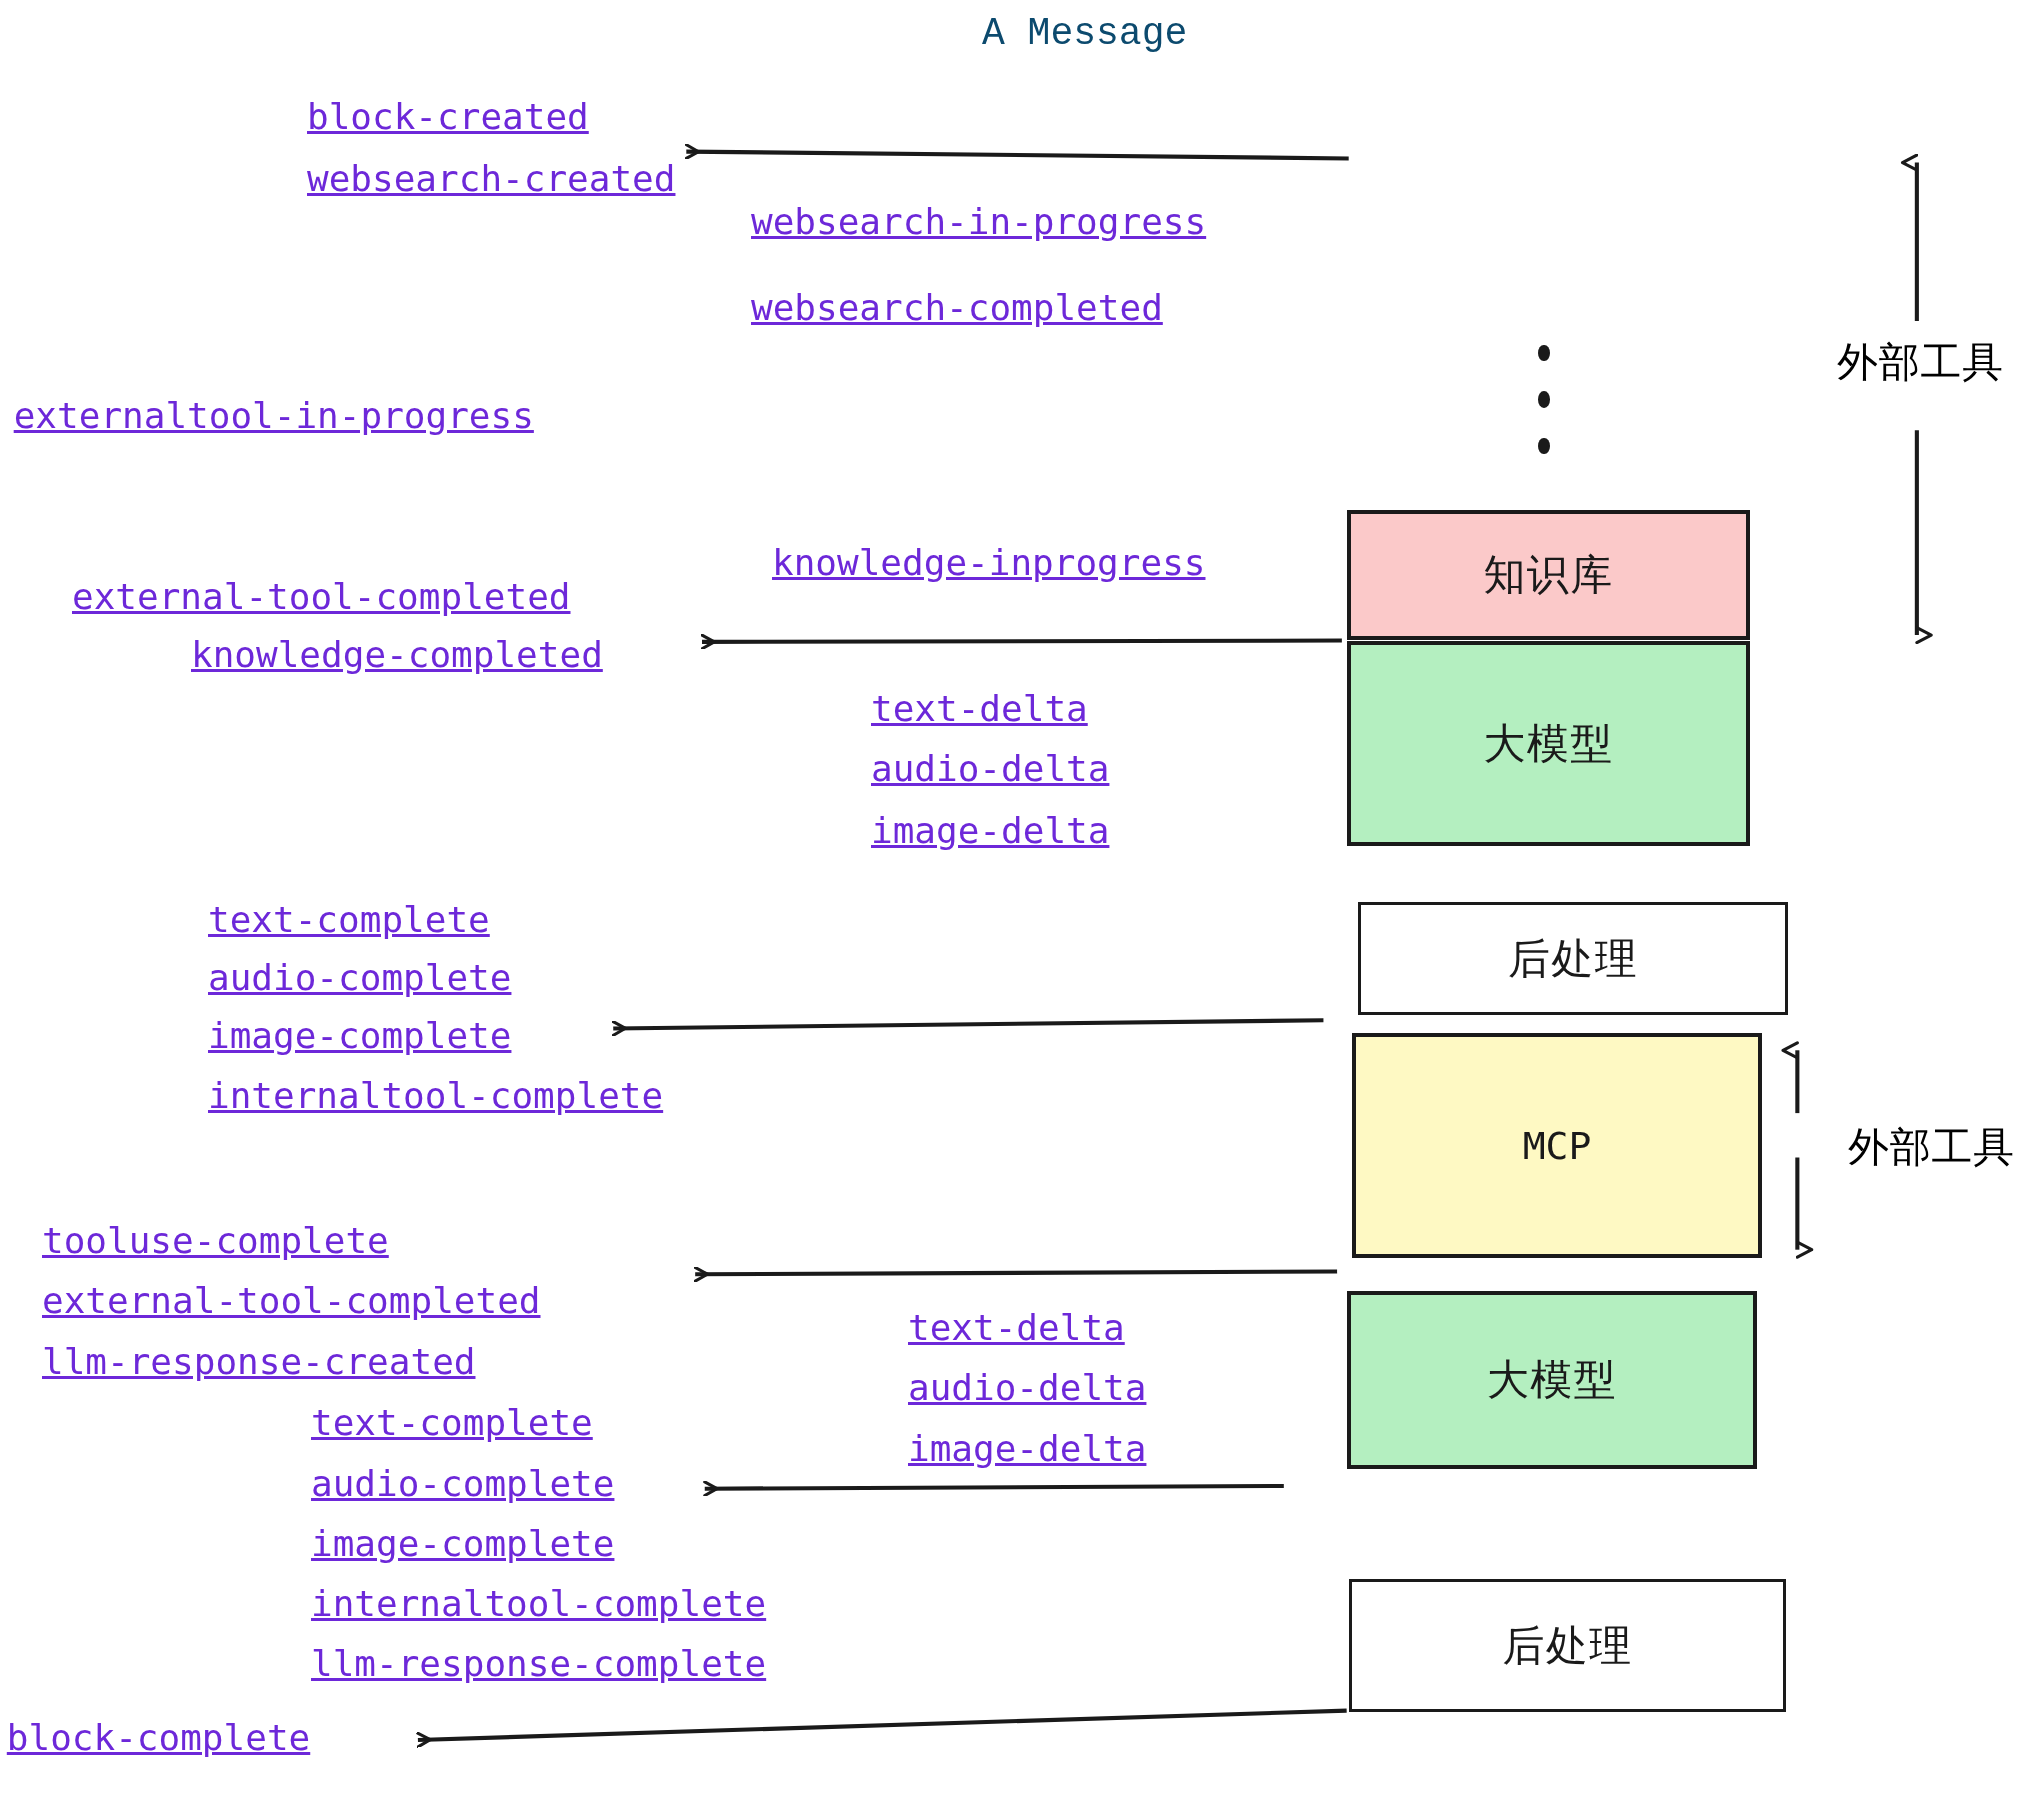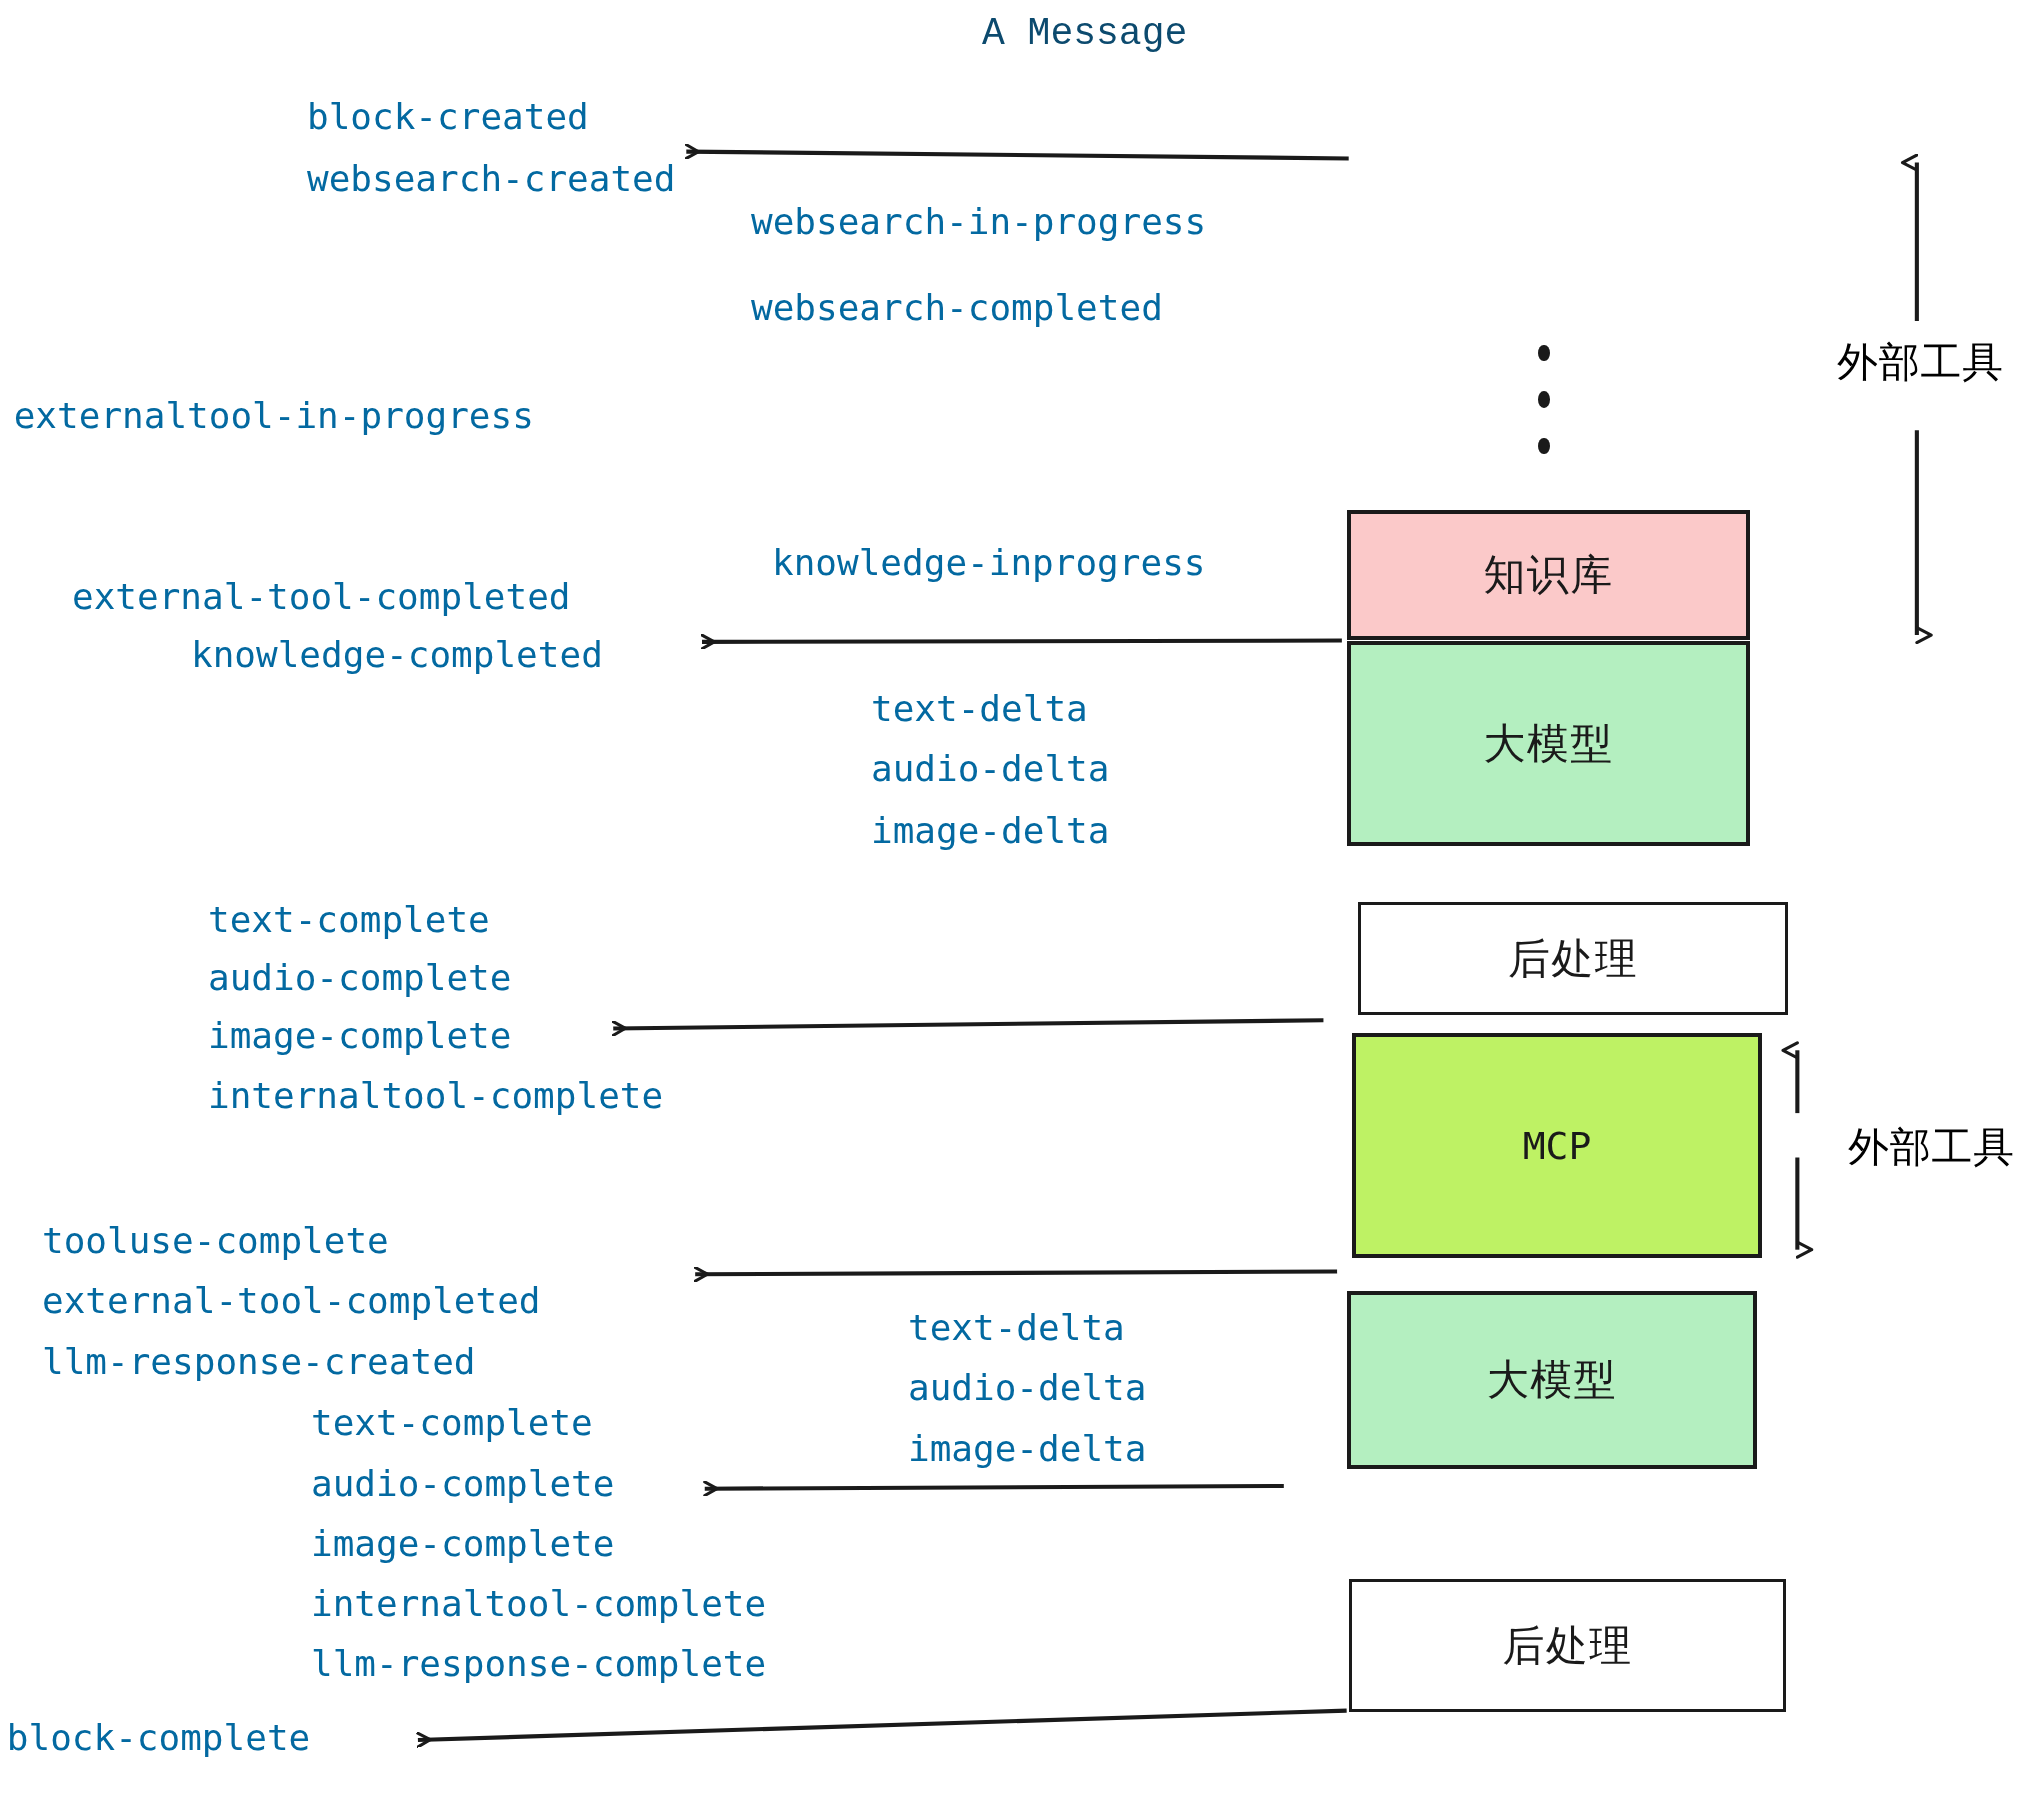--- a/index.html
+++ b/index.html
@@ -12,24 +12,25 @@
     width: 2035px;
     height: 1796px;
     background: #ffffff;
     font-family: "DejaVu Sans Mono", monospace;
     overflow: hidden;
   }
   .mono-label {
     position: absolute;
     font-family: "DejaVu Sans Mono", monospace;
     font-size: 36px;
-    color: #0369a1;
+    color: #6d28d9;
     white-space: nowrap;
     letter-spacing: 0px;
     line-height: 1;
+    text-decoration: underline;
   }
   .title {
     position: absolute;
     font-family: Liberation Mono, monospace;
     font-size: 38px;
     color: #0c4a6e;
     white-space: nowrap;
   }
   .box {
     position: absolute;
@@ -97,21 +98,21 @@
   </div>
 
   <div class="box" style="left:1347px; top:641px; width:403px; height:205px; background:#B4EFC0;">
     <span>大模型</span>
   </div>
 
   <div class="box" style="left:1358px; top:902px; width:430px; height:113px; background:#FFFFFF; border-width:3.4px;">
     <span>后处理</span>
   </div>
 
-  <div class="box mcp-box" style="left:1352px; top:1033px; width:410px; height:225px; background:#bef264;">
+  <div class="box mcp-box" style="left:1352px; top:1033px; width:410px; height:225px; background:#fef9c3;">
     <span>MCP</span>
   </div>
 
   <div class="box" style="left:1347px; top:1291px; width:410px; height:178px; background:#B4EFC0;">
     <span>大模型</span>
   </div>
 
   <div class="box" style="left:1349px; top:1579px; width:437px; height:133px; background:#FFFFFF; border-width:3.4px;">
     <span>后处理</span>
   </div>

